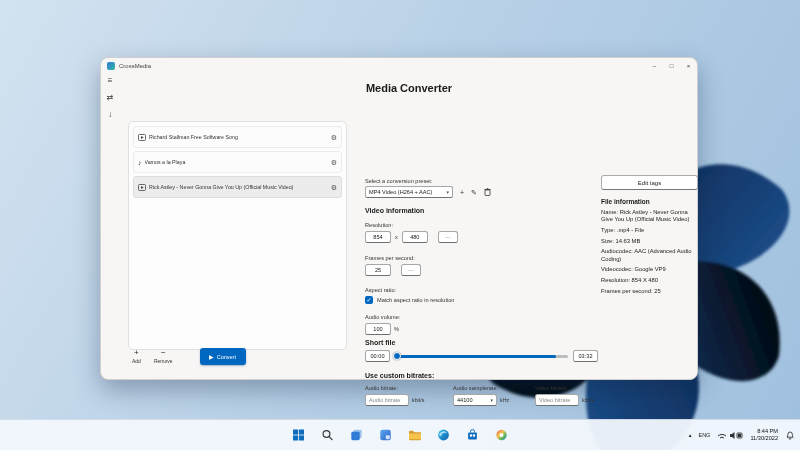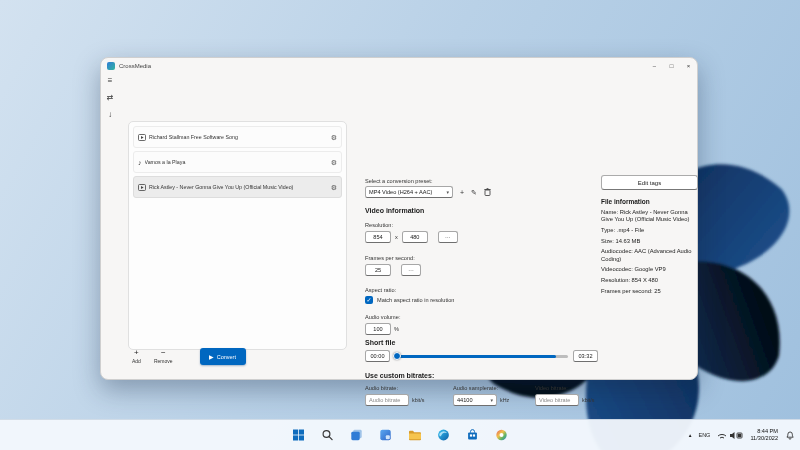--- a/index.html
+++ b/index.html
@@ -128,20 +128,21 @@
       <div class="winbtn">□</div>
       <div class="winbtn close">×</div>
     </div>
 
     <div class="rail">
       <span class="ric">≡</span>
       <span class="ric">⇄</span>
       <span class="ric">↓</span>
     </div>
 
+    <div class="page-title">Media Converter</div>
 
     <div class="file-panel">
       <div class="file-row">
         <svg class="file-ic" width="8" height="7" viewBox="0 0 8 7">
             <rect x="0.5" y="0.5" width="7" height="6" rx="1" fill="none" stroke="#444" stroke-width="0.8"></rect>
             <path d="M3 2 L5.6 3.5 L3 5 Z" fill="#444"></path>
           </svg>
         <span class="file-label">Richard Stallman Free Software Song</span>
         <span class="gear">⚙</span>
       </div>

